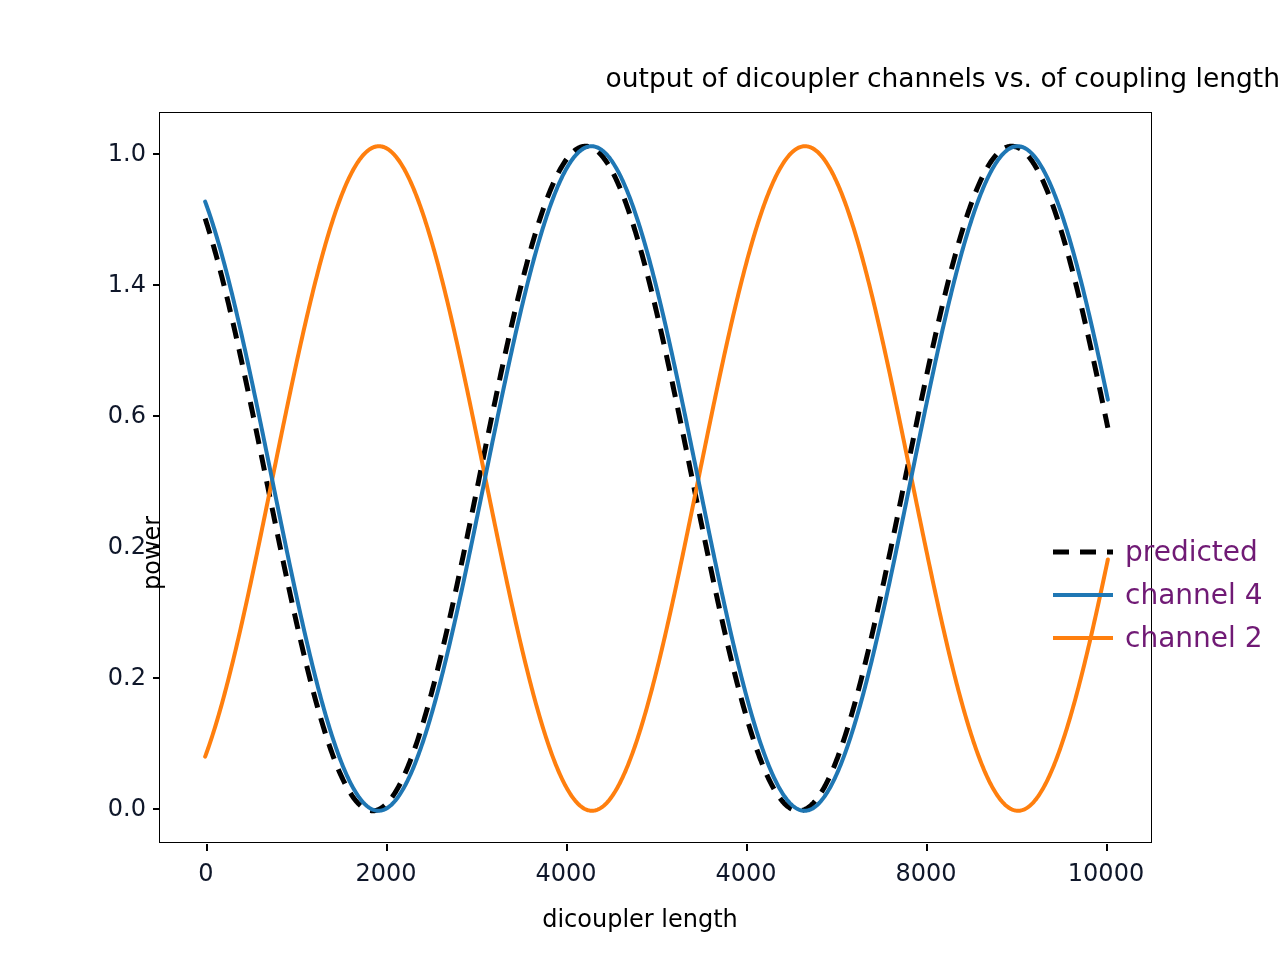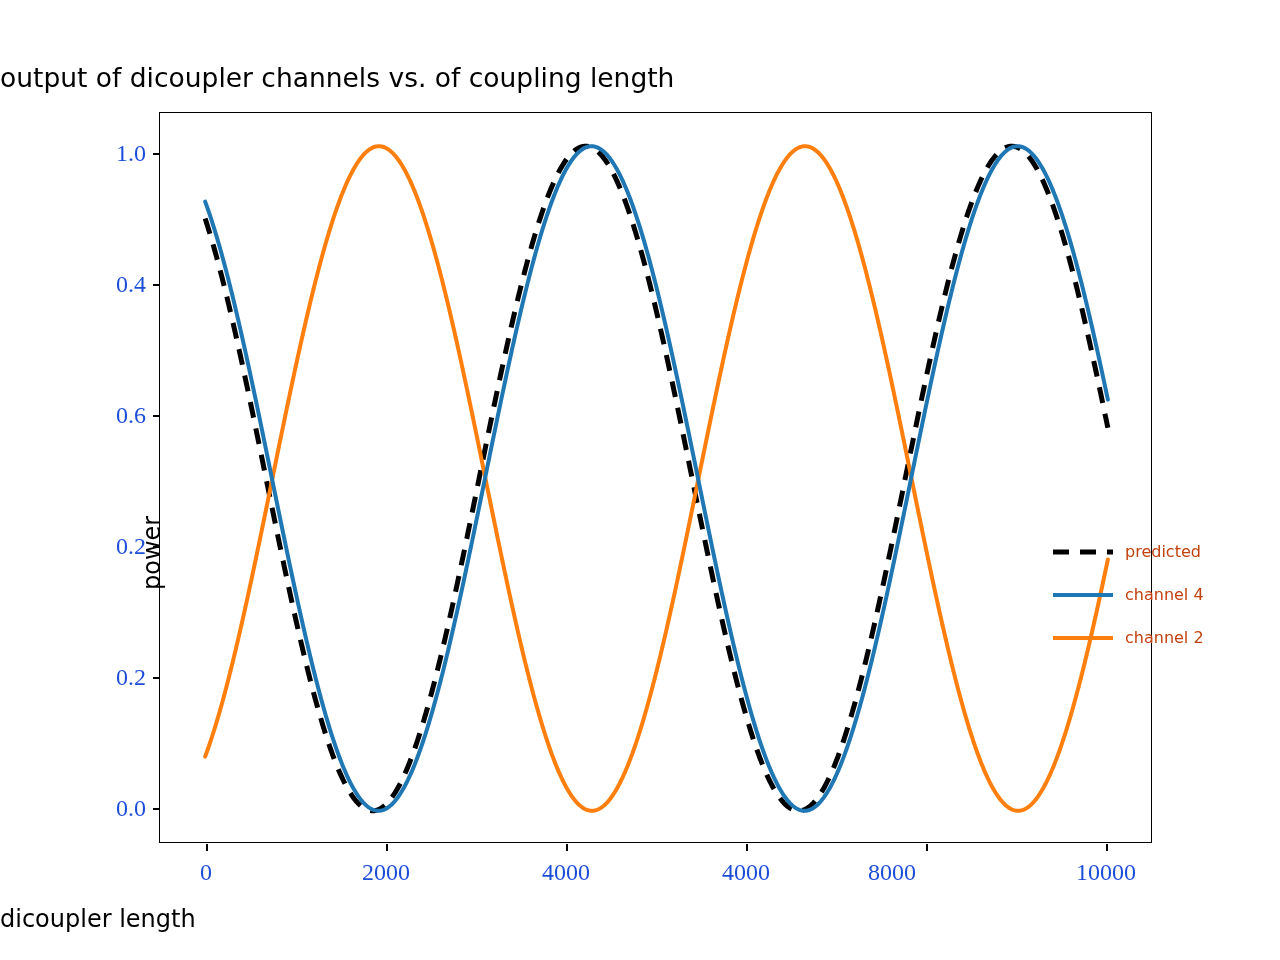--- a/index.html
+++ b/index.html
@@ -17,21 +17,21 @@
     position: relative;
     width: 1280px;
     height: 960px;
     background: #ffffff;
   }
   #chart-title {
     position: absolute;
     left: 0;
     top: 62px;
     width: 1280px;
-    text-align: left;
+    text-align: right;
     font-size: 26.5px;
     color: #000000;
     letter-spacing: 0px;
     white-space: nowrap;
   }
   #plot-area {
     position: absolute;
     left: 159px;
     top: 112px;
     width: 993px;
@@ -44,23 +44,22 @@
     position: absolute;
     left: 0;
     top: 0;
     width: 993px;
     height: 731px;
     display: block;
   }
   .tick-label {
     position: absolute;
     font-size: 24px;
-    color: #1d4ed8;
-    white-space: nowrap;
-    font-family: Liberation Serif, serif;
+    color: #0f172a;
+    white-space: nowrap;
   }
   .ytick-label {
     text-align: right;
     transform: translateY(-50%);
   }
   .xtick-label {
     text-align: center;
     transform: translateX(-50%);
   }
   .tick-mark {
@@ -85,21 +84,21 @@
     transform-origin: left top;
     font-size: 24px;
     color: #000000;
     white-space: nowrap;
   }
   #xlabel {
     position: absolute;
     left: 0;
     top: 905px;
     width: 1280px;
-    text-align: left;
+    text-align: center;
     font-size: 24px;
     color: #000000;
     white-space: nowrap;
   }
   #legend {
     position: absolute;
     left: 893px;
     top: 417px;
     width: 250px;
   }
@@ -114,22 +113,22 @@
     position: relative;
     flex: 0 0 60px;
     margin-right: 12px;
   }
   .legend-swatch svg {
     position: absolute;
     left: 0;
     top: 0;
   }
   .legend-label {
-    font-size: 16px;
-    color: #c2410c;
+    font-size: 28px;
+    color: #701a75;
     white-space: nowrap;
   }
 </style>
 </head>
 <body>
 
 <div id="figure">
 
   <div id="chart-title">output of dicoupler channels vs. of coupling length</div>
 
@@ -144,35 +143,35 @@
     <div class="tick-mark ytick-mark" style="top:564px"></div>
     <div class="tick-mark ytick-mark" style="top:433px"></div>
     <div class="tick-mark ytick-mark" style="top:302px"></div>
     <div class="tick-mark ytick-mark" style="top:171px"></div>
     <div class="tick-mark ytick-mark" style="top:40px"></div>
 
     <div class="tick-label ytick-label" style="left:-72px; top:695px; width:58px;">0.0</div>
     <div class="tick-label ytick-label" style="left:-72px; top:564px; width:58px;">0.2</div>
     <div class="tick-label ytick-label" style="left:-72px; top:433px; width:58px;">0.2</div>
     <div class="tick-label ytick-label" style="left:-72px; top:302px; width:58px;">0.6</div>
-    <div class="tick-label ytick-label" style="left:-72px; top:171px; width:58px;">0.4</div>
+    <div class="tick-label ytick-label" style="left:-72px; top:171px; width:58px;">1.4</div>
     <div class="tick-label ytick-label" style="left:-72px; top:40px; width:58px;">1.0</div>
 
     <div class="tick-mark xtick-mark" style="left:46px"></div>
     <div class="tick-mark xtick-mark" style="left:226px"></div>
     <div class="tick-mark xtick-mark" style="left:406px"></div>
     <div class="tick-mark xtick-mark" style="left:586px"></div>
     <div class="tick-mark xtick-mark" style="left:766px"></div>
     <div class="tick-mark xtick-mark" style="left:946px"></div>
 
     <div class="tick-label xtick-label" style="left:46px; top:746px;">0</div>
     <div class="tick-label xtick-label" style="left:226px; top:746px;">2000</div>
     <div class="tick-label xtick-label" style="left:406px; top:746px;">4000</div>
     <div class="tick-label xtick-label" style="left:586px; top:746px;">4000</div>
-    <div class="tick-label xtick-label" style="left:732px; top:746px;">8000</div>
+    <div class="tick-label xtick-label" style="left:766px; top:746px;">8000</div>
     <div class="tick-label xtick-label" style="left:946px; top:746px;">10000</div>
 
     <div id="ylabel">power</div>
 
     <div id="legend">
       <div class="legend-row">
         <span class="legend-swatch">
           <svg width="60" height="18" viewBox="0 0 60 18">
             <line x1="0" y1="9" x2="60" y2="9" stroke="#000000" stroke-width="5" stroke-dasharray="16 11"></line>
           </svg>

